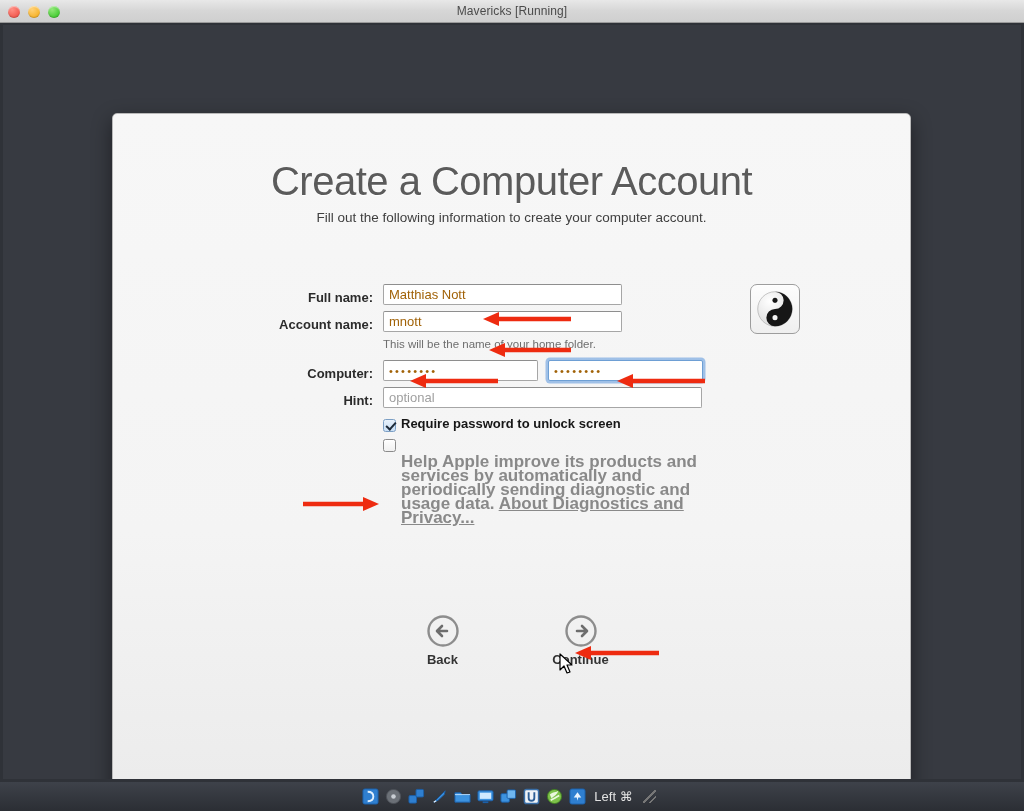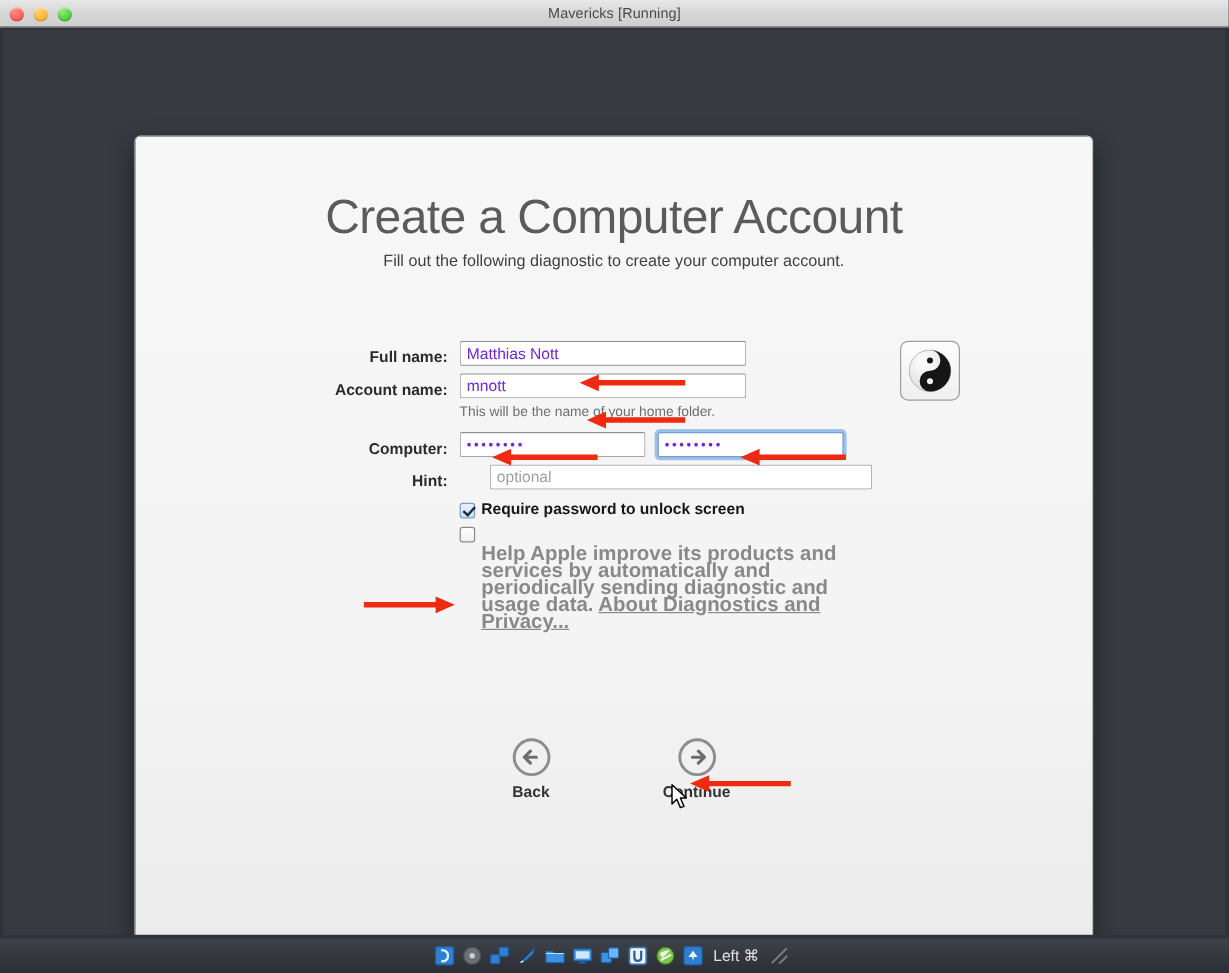--- a/index.html
+++ b/index.html
@@ -116,21 +116,21 @@
     color: #2b2b2b;
   }
 
   .tfield {
     height: 21px;
     background: #ffffff;
     border: 1px solid #a6a6a6;
     border-top-color: #8e8e8e;
     border-radius: 2px;
     font-size: 13px;
-    color: #6d28d9;
+    color: #a16207;
     padding: 0 5px;
     line-height: 19px;
     position: relative;
   }
   .tfield.wide    { width: 239px; }
   .tfield.hint    { width: 319px; color: #a0a0a0; }
   .tfield.pw      { width: 155px; letter-spacing: 2.2px; font-size: 11px; line-height: 21px; }
   .tfield.focused {
     border-color: #6e9fd4;
     box-shadow: 0 0 0 2.5px rgba(106,160,222,.62);
@@ -277,21 +277,21 @@
       <span class="tl-dot tl-max"></span>
     </div>
     <div class="title-text">Mavericks [Running]</div>
   </div>
 
   <div class="guest-screen">
 
     <div class="assistant">
 
       <div class="headline">Create a Computer Account</div>
-      <div class="subhead">Fill out the following diagnostic to create your computer account.</div>
+      <div class="subhead">Fill out the following information to create your computer account.</div>
 
       <div class="form">
 
         <div class="row">
           <div class="row-label">Full name:</div>
           <div class="tfield wide">Matthias Nott</div>
         </div>
 
         <div class="row">
           <div class="row-label">Account name:</div>
@@ -300,21 +300,21 @@
 
         <div class="helper">This will be the name of your home folder.</div>
 
         <div class="row">
           <div class="row-label">Computer:</div>
           <div class="tfield pw">••••••••</div>
           <div style="width:10px"></div>
           <div class="tfield pw focused">••••••••</div>
         </div>
 
-        <div class="row" style="margin-top:6px;gap:25px;">
+        <div class="row" style="margin-top:6px;">
           <div class="row-label">Hint:</div>
           <div class="tfield hint">optional</div>
         </div>
 
         <div class="cbrow" style="margin-top:8px;">
           <span class="cbox checked"></span>
           <span class="cb-label">Require password to unlock screen</span>
         </div>
 
 

